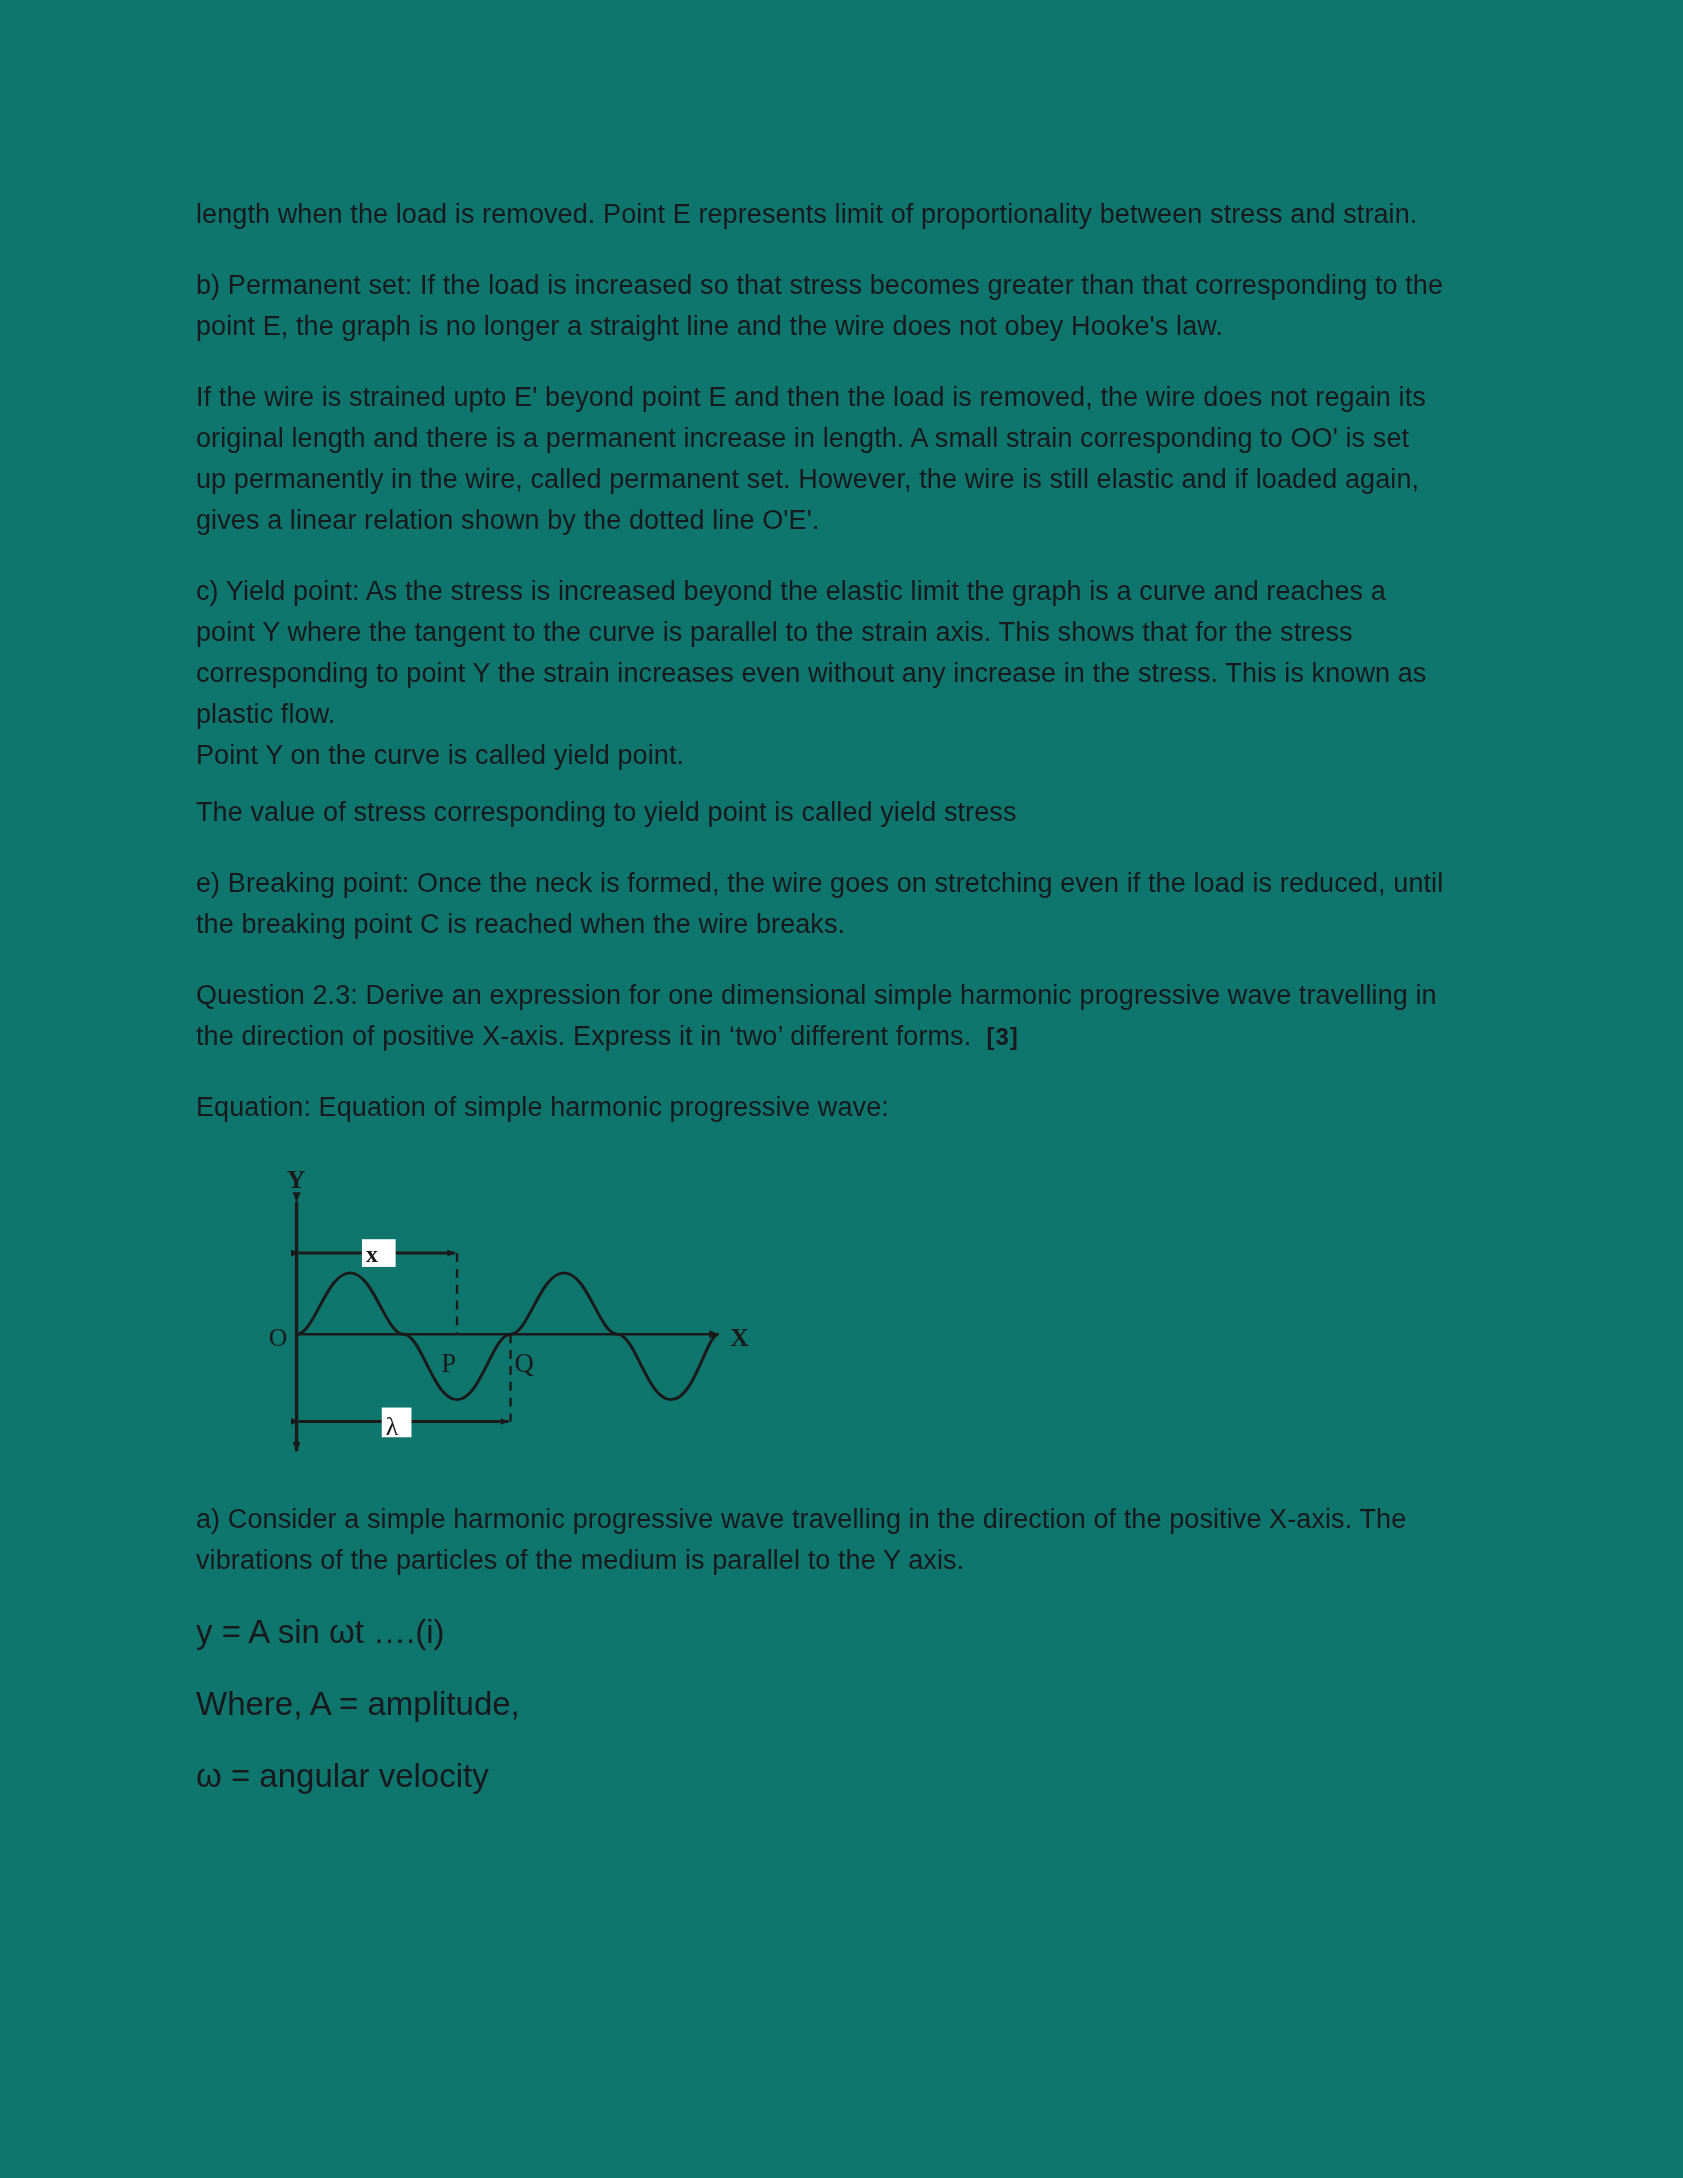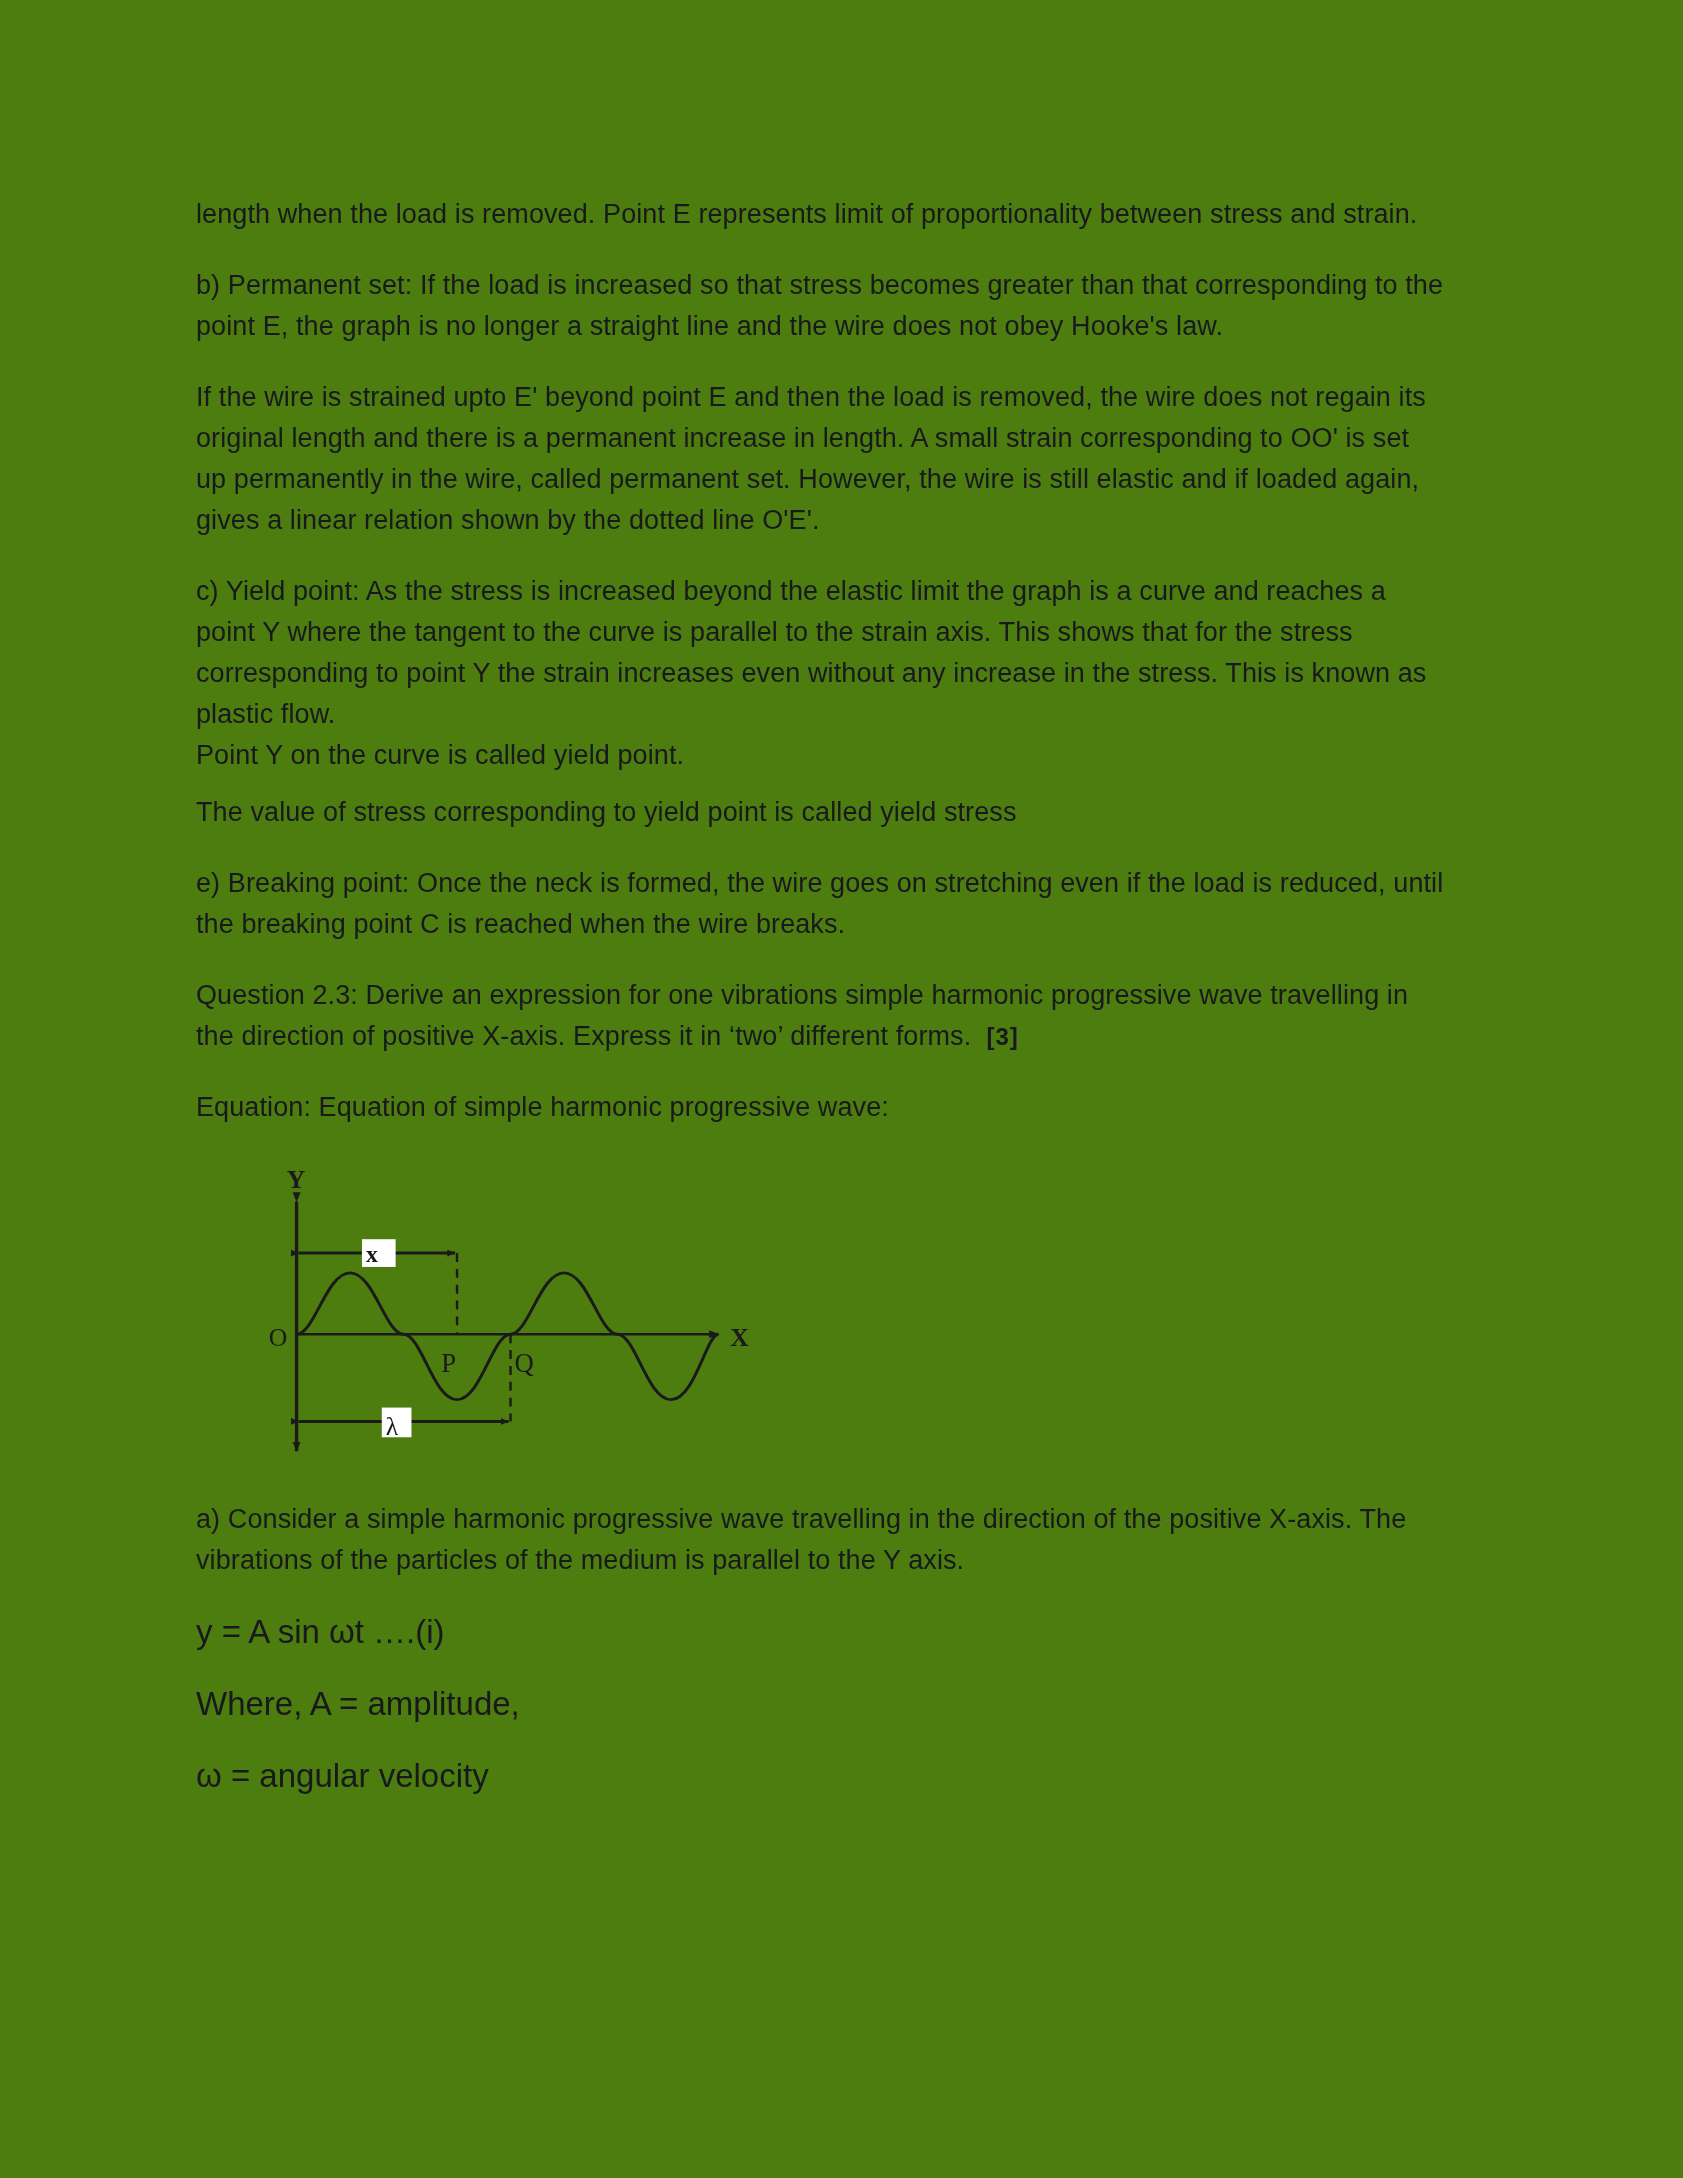--- a/index.html
+++ b/index.html
@@ -11,21 +11,21 @@
     width: 1683px;
     height: 2178px;
     font-family: "Liberation Sans", sans-serif;
     color: #16181c;
     -webkit-font-smoothing: antialiased;
   }
   .page {
     position: relative;
     width: 1683px;
     height: 2178px;
-    background: #4d7c0f;
+    background: #0f766e;
     box-sizing: border-box;
     padding: 194px 0 0 0;
   }
   .content {
     width: 1249px;
     margin: 0 auto 0 196px;
   }
   p.para {
     font-size: 27px;
     line-height: 41px;
@@ -71,21 +71,21 @@
     <p class="para"><span>b) </span><b class="lead">Permanent set</b><span>: If the load is increased so that stress becomes greater than that corresponding to the point E, the graph is no longer a straight line and the wire does not obey Hooke's law.</span></p>
 
     <p class="para">If the wire is strained upto E' beyond point E and then the load is removed, the wire does not regain its original length and there is a permanent increase in length. A small strain corresponding to OO' is set up permanently in the wire, called permanent set. However, the wire is still elastic and if loaded again, gives a linear relation shown by the dotted line O'E'.</p>
 
     <p class="para tight"><span>c) </span><b class="lead">Yield point</b><span>: As the stress is increased beyond the elastic limit the graph is a curve and reaches a point Y where the tangent to the curve is parallel to the strain axis. This shows that for the stress corresponding to point Y the strain increases even without any increase in the stress. This is known as plastic flow.</span><br><span>Point Y on the curve is called yield point.</span></p>
 
     <p class="para">The value of stress corresponding to yield point is called yield stress</p>
 
     <p class="para"><span>e) </span><b class="lead">Breaking point</b><span>: Once the neck is formed, the wire goes on stretching even if the load is reduced, until the breaking point C is reached when the wire breaks.</span></p>
 
-    <p class="para"><b class="lead">Question 2.3:</b><span> Derive an expression for one vibrations simple harmonic progressive wave travelling in the direction of positive X-axis. Express it in ‘two’ different forms.</span><span class="nowrapspace">  </span><span class="marks">[3]</span></p>
+    <p class="para"><b class="lead">Question 2.3:</b><span> Derive an expression for one dimensional simple harmonic progressive wave travelling in the direction of positive X-axis. Express it in ‘two’ different forms.</span><span class="nowrapspace">  </span><span class="marks">[3]</span></p>
 
     <p class="para"><b class="lead">Equation:</b><span> Equation of simple harmonic progressive wave:</span></p>
 
     <div class="figure-wrap">
       <svg width="515" height="307" viewBox="0 0 520 310" xmlns="http://www.w3.org/2000/svg">
         <defs>
           <marker id="arrH" markerWidth="11" markerHeight="11" refX="9.4" refY="5" orient="auto" markerUnits="userSpaceOnUse">
             <path d="M0,1 L10,5 L0,9 z" fill="#1a1a1a"></path>
           </marker>
           <marker id="arrHs" markerWidth="9" markerHeight="9" refX="7.8" refY="4.2" orient="auto" markerUnits="userSpaceOnUse">

